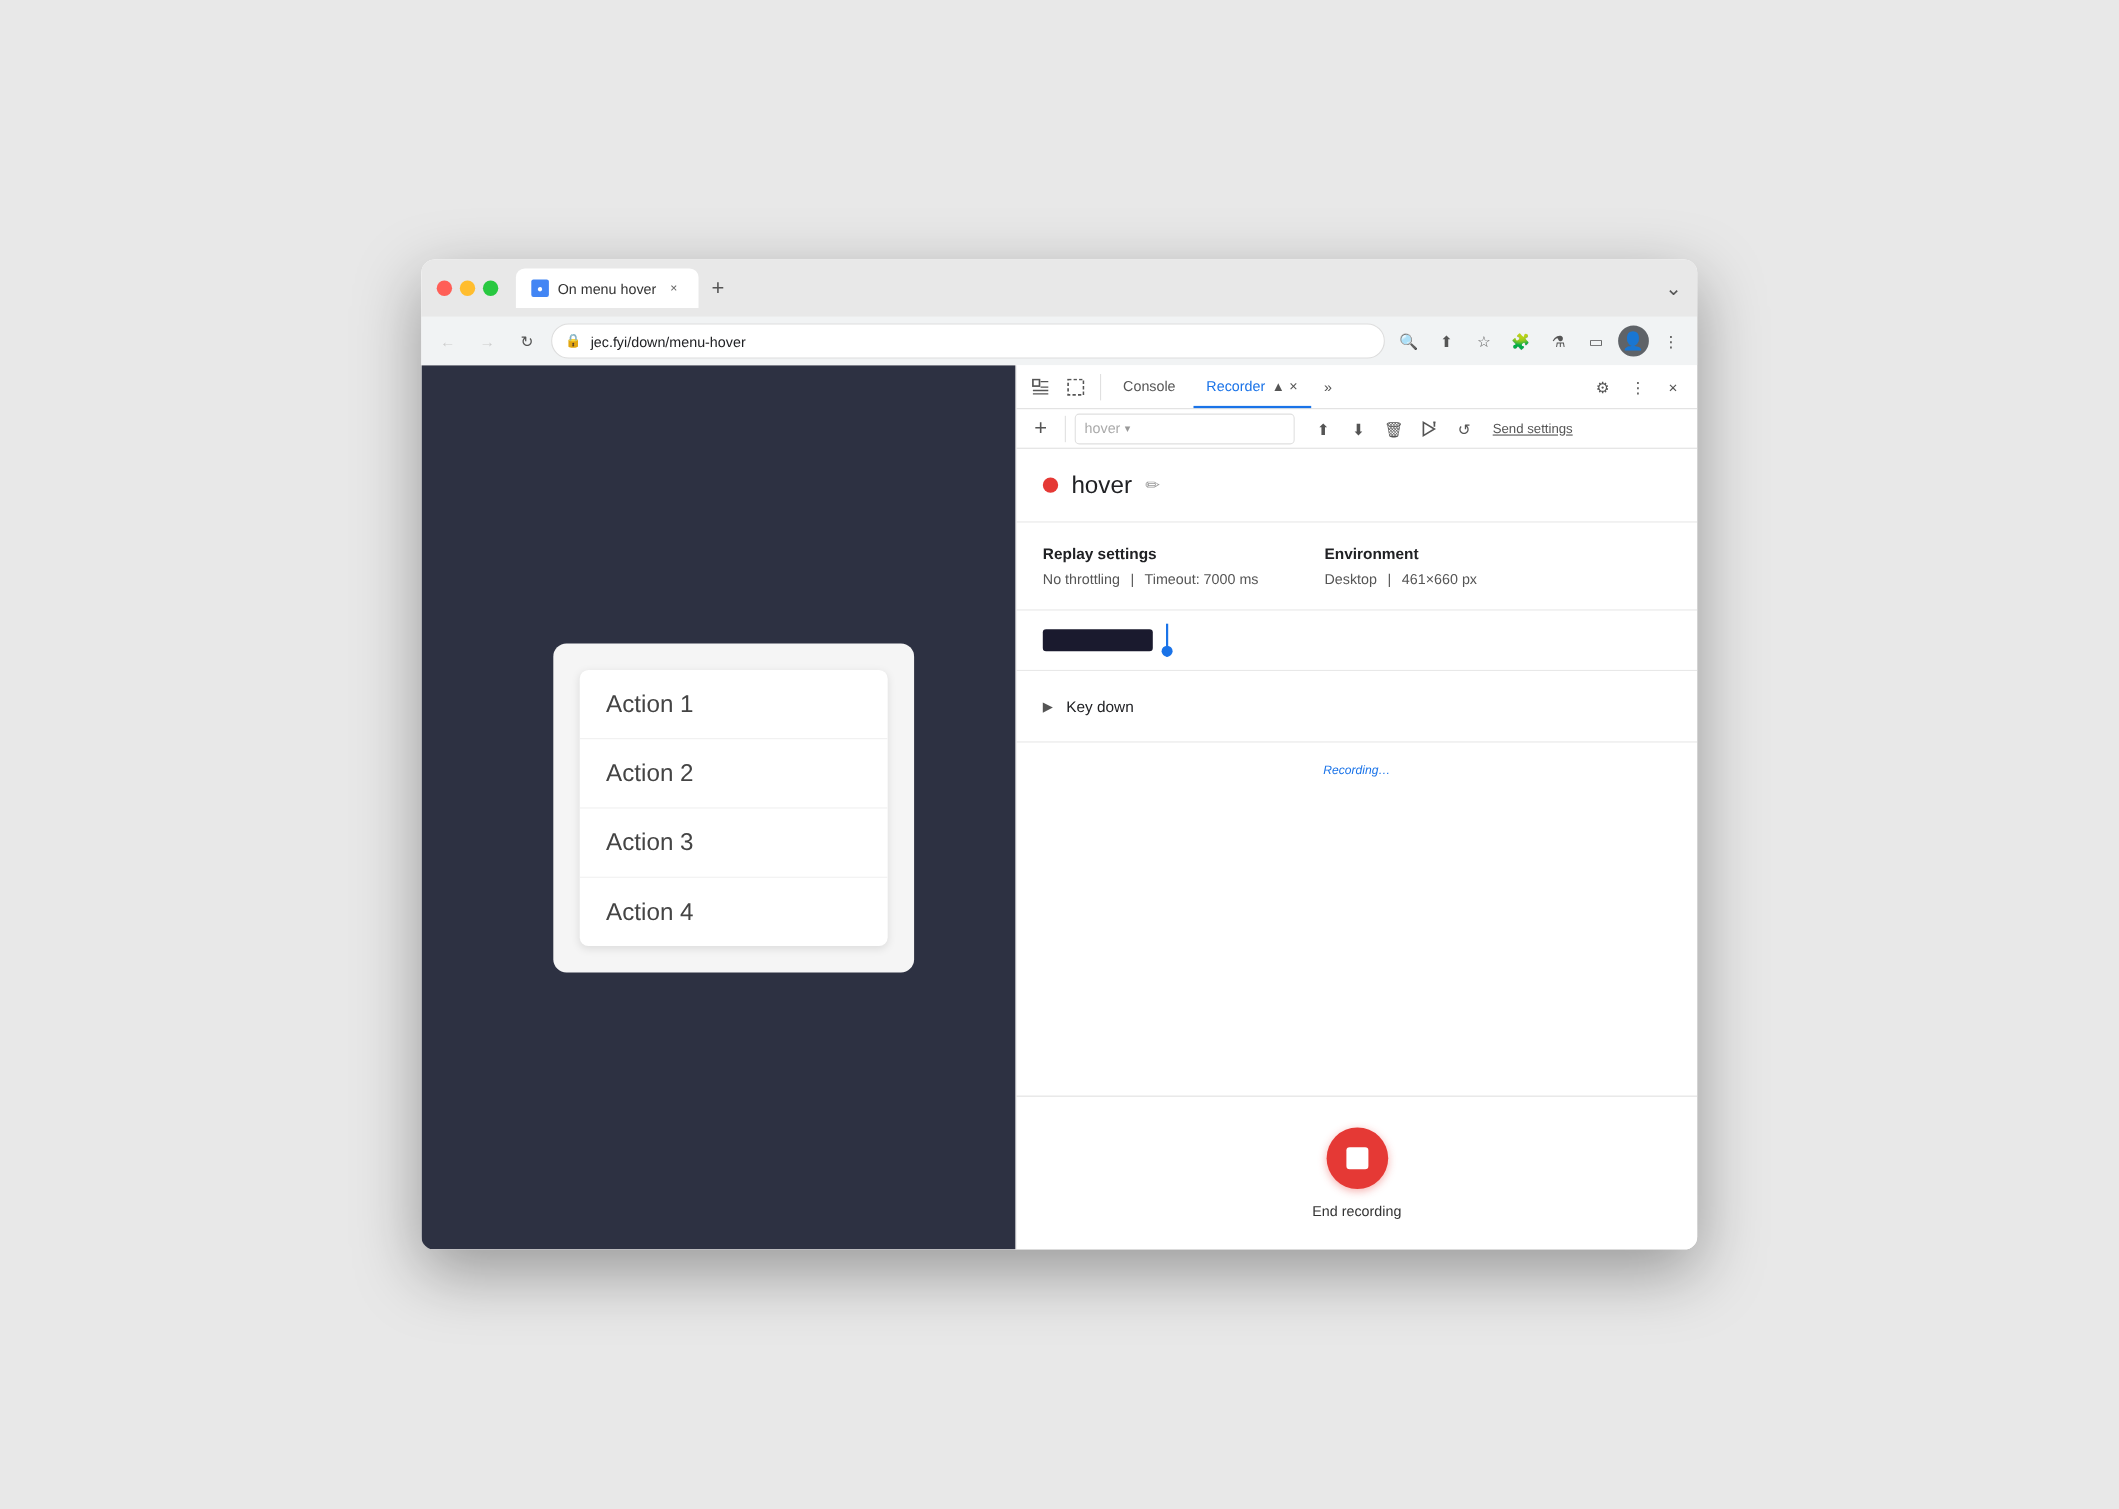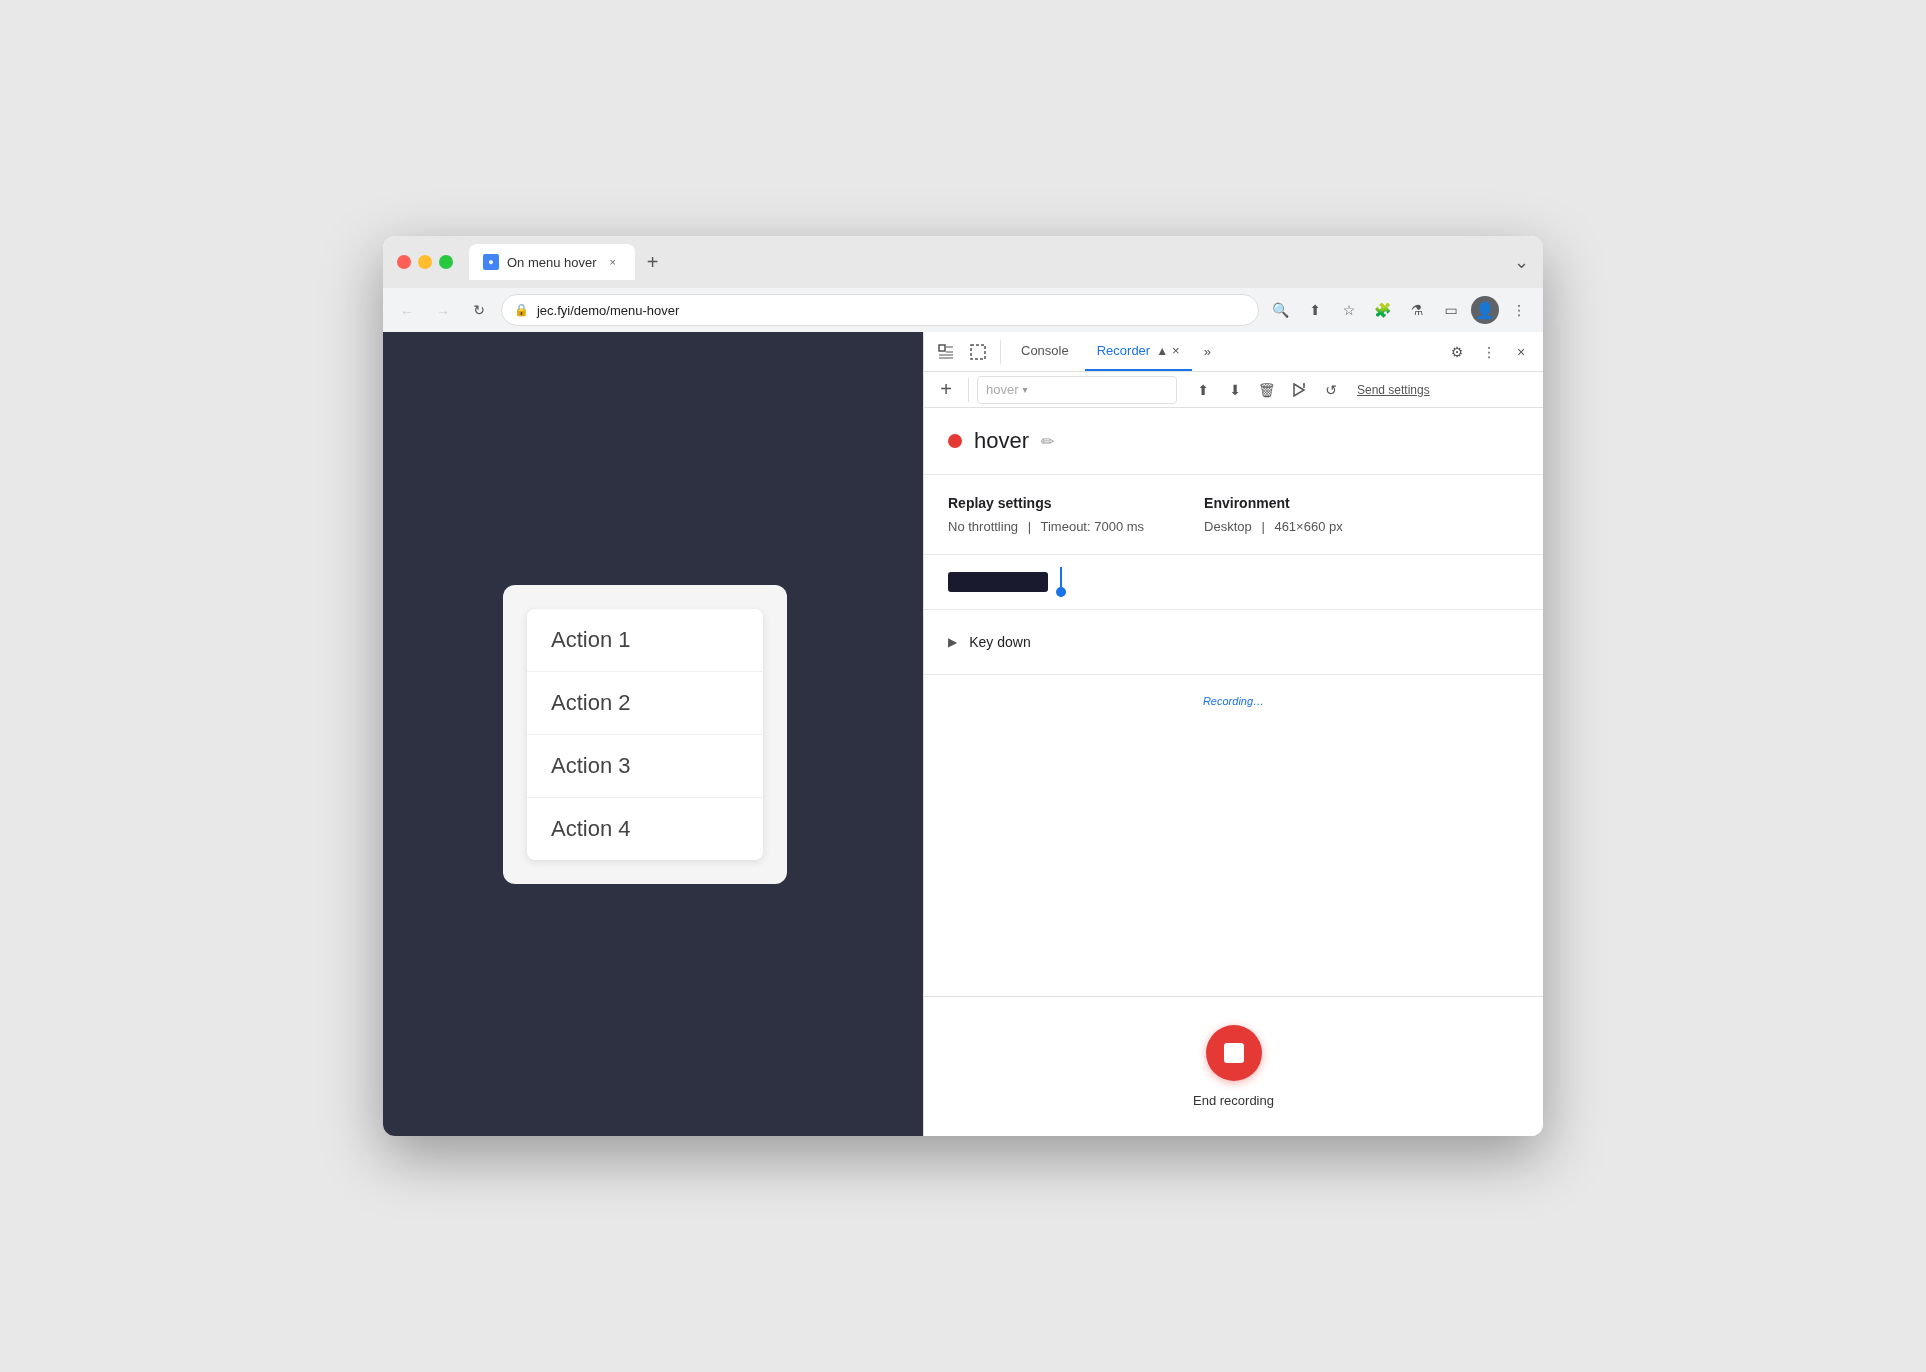--- a/index.html
+++ b/index.html
@@ -219,21 +219,21 @@
       width: 100%;
       flex: 1;
       display: flex;
       align-items: center;
       justify-content: center;
     }
     .menu-card {
       background: #f5f5f5;
       border-radius: 12px;
       padding: 24px;
-      width: 284px;
+      width: 328px;
       position: relative;
     }
     .menu-inner {
       background: #fff;
       border-radius: 8px;
       overflow: hidden;
       box-shadow: 0 2px 8px rgba(0,0,0,0.1);
     }
     .menu-item {
       padding: 18px 24px;
@@ -525,21 +525,21 @@
       <div class="tab-end">⌄</div>
     </div>
   </div>
 
   <div class="nav-bar">
     <div class="nav-btn disabled">←</div>
     <div class="nav-btn disabled">→</div>
     <div class="nav-btn">↻</div>
     <div class="address-bar">
       <span class="address-lock">🔒</span>
-      <span class="address-text">jec.fyi/demo/menu-hover</span>
+      <span class="address-text">jec.fyi/down/menu-hover</span>
     </div>
     <div class="nav-icons">
       <div class="nav-icon-btn">🔍</div>
       <div class="nav-icon-btn">⬆</div>
       <div class="nav-icon-btn">☆</div>
       <div class="nav-icon-btn">🧩</div>
       <div class="nav-icon-btn">⚗</div>
       <div class="nav-icon-btn">▭</div>
       <div class="nav-avatar">👤</div>
       <div class="nav-icon-btn">⋮</div>

